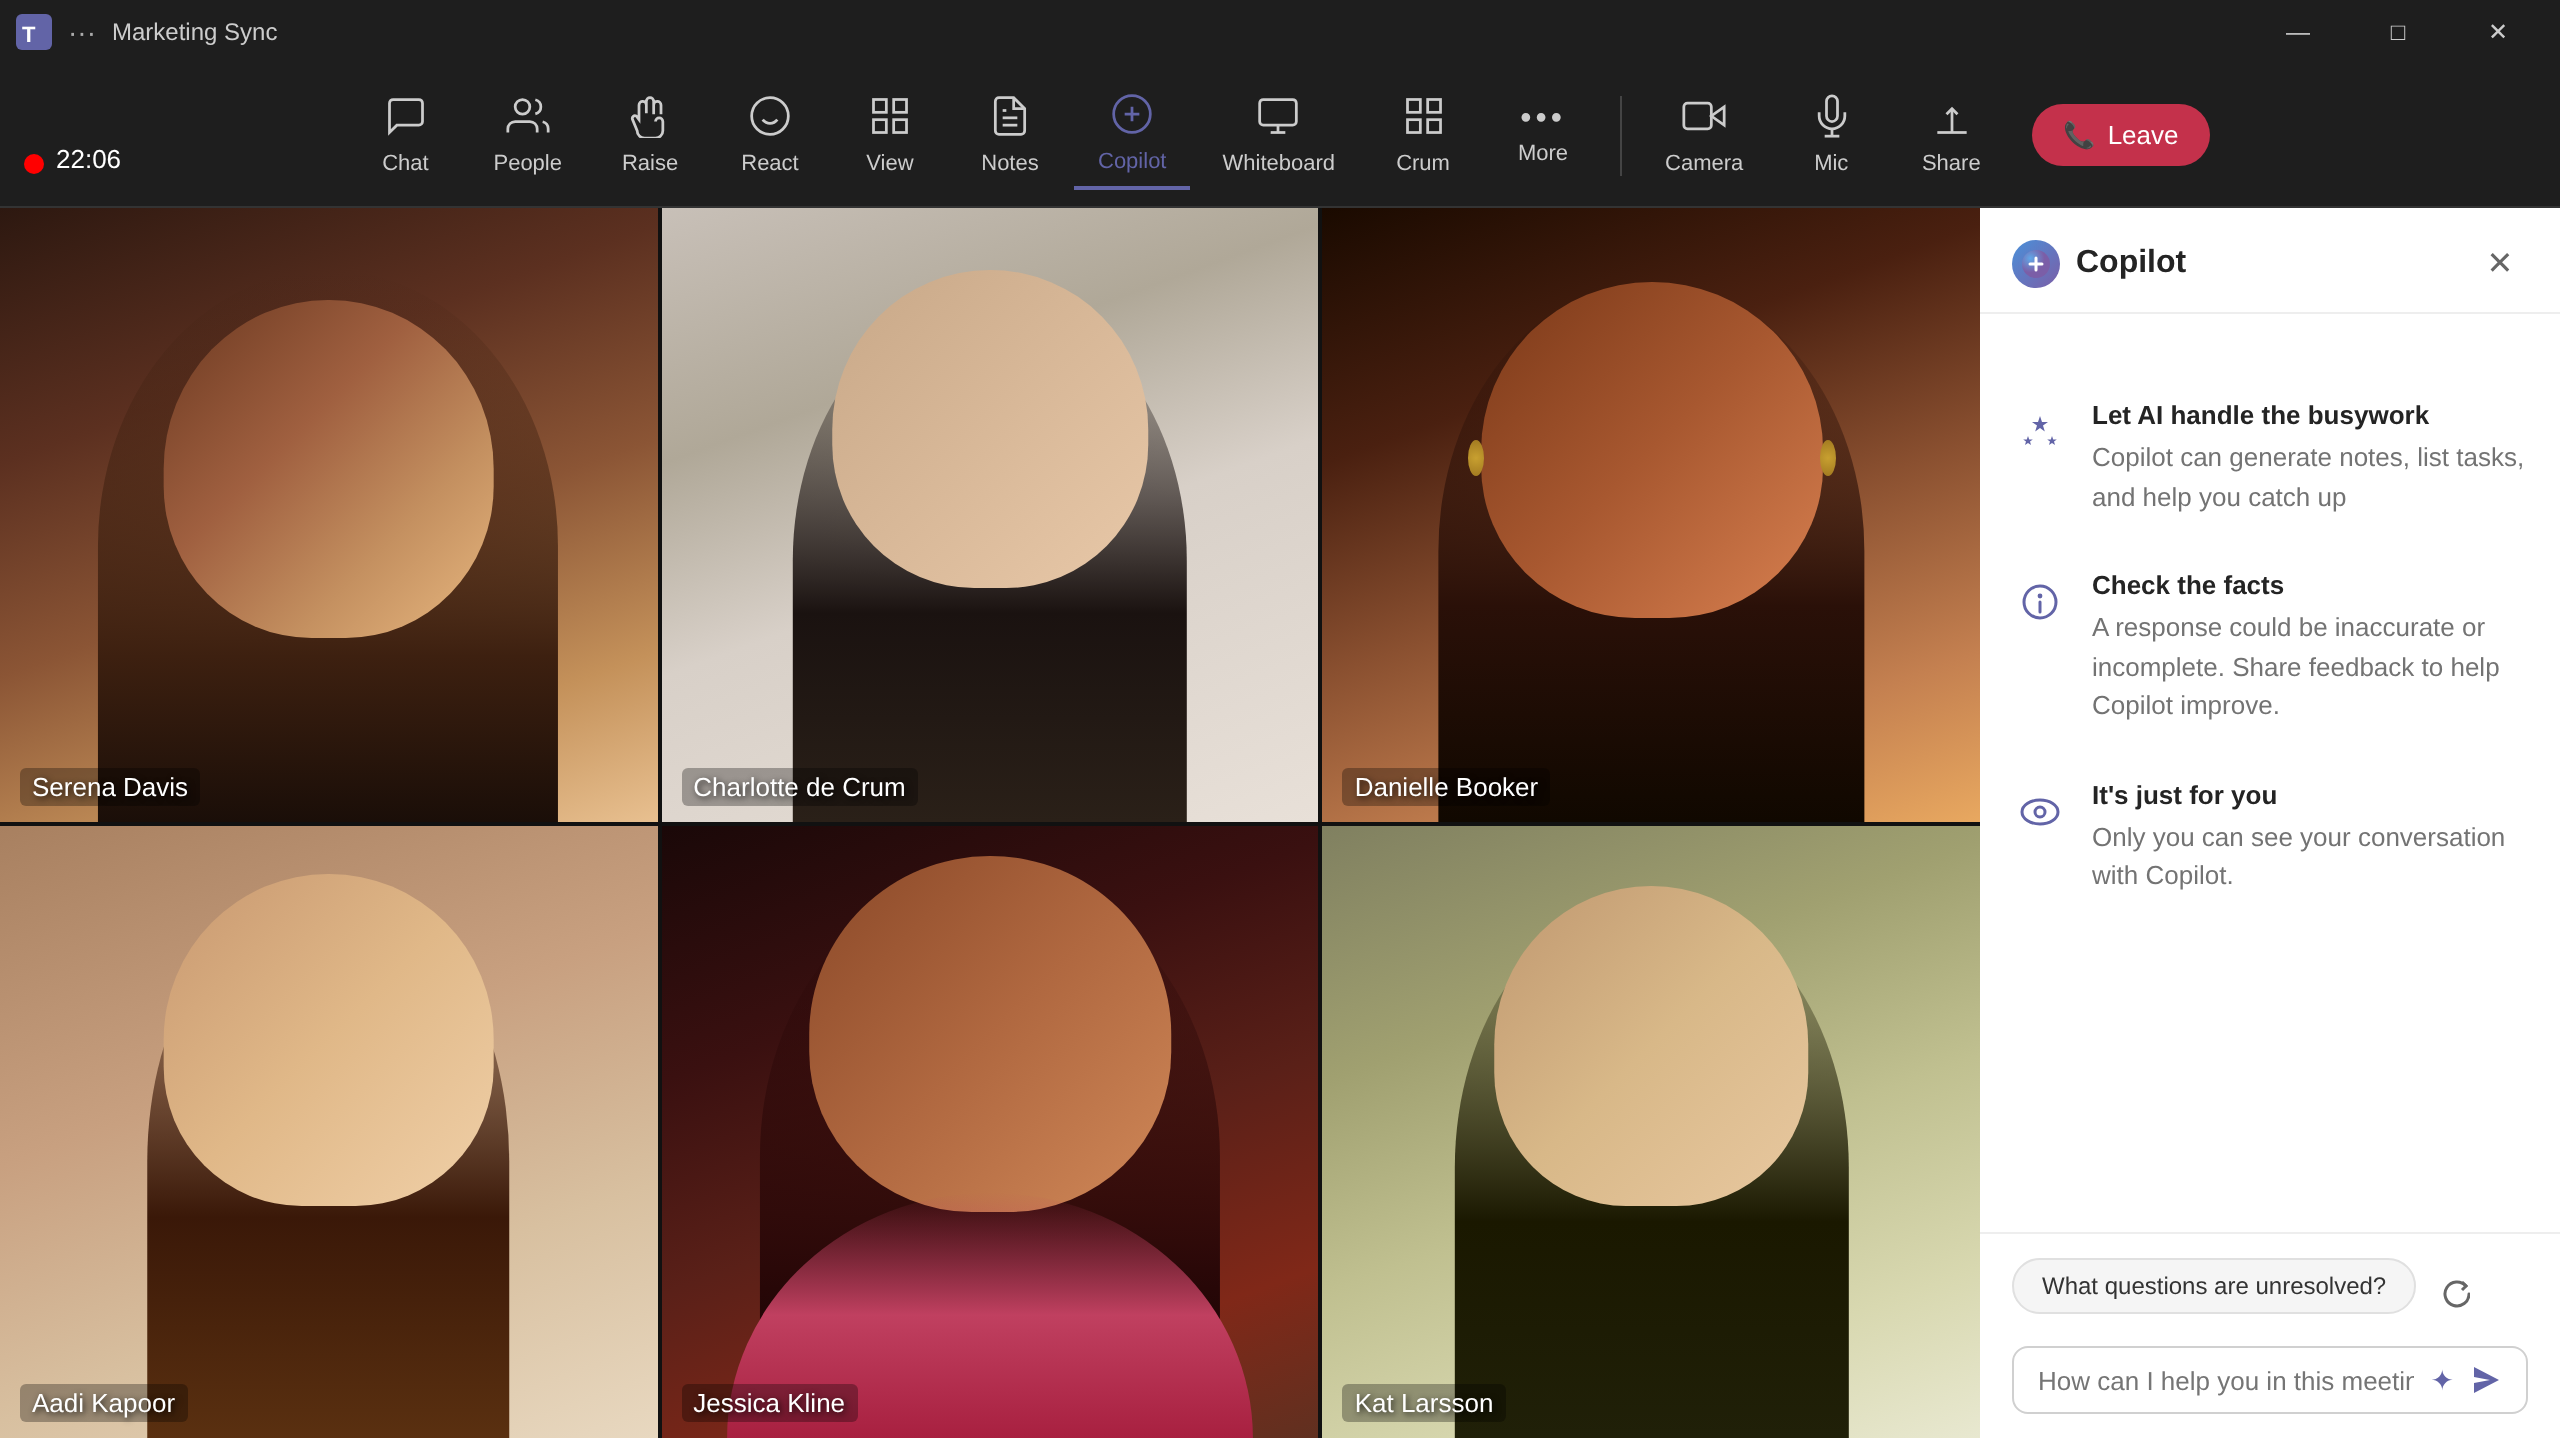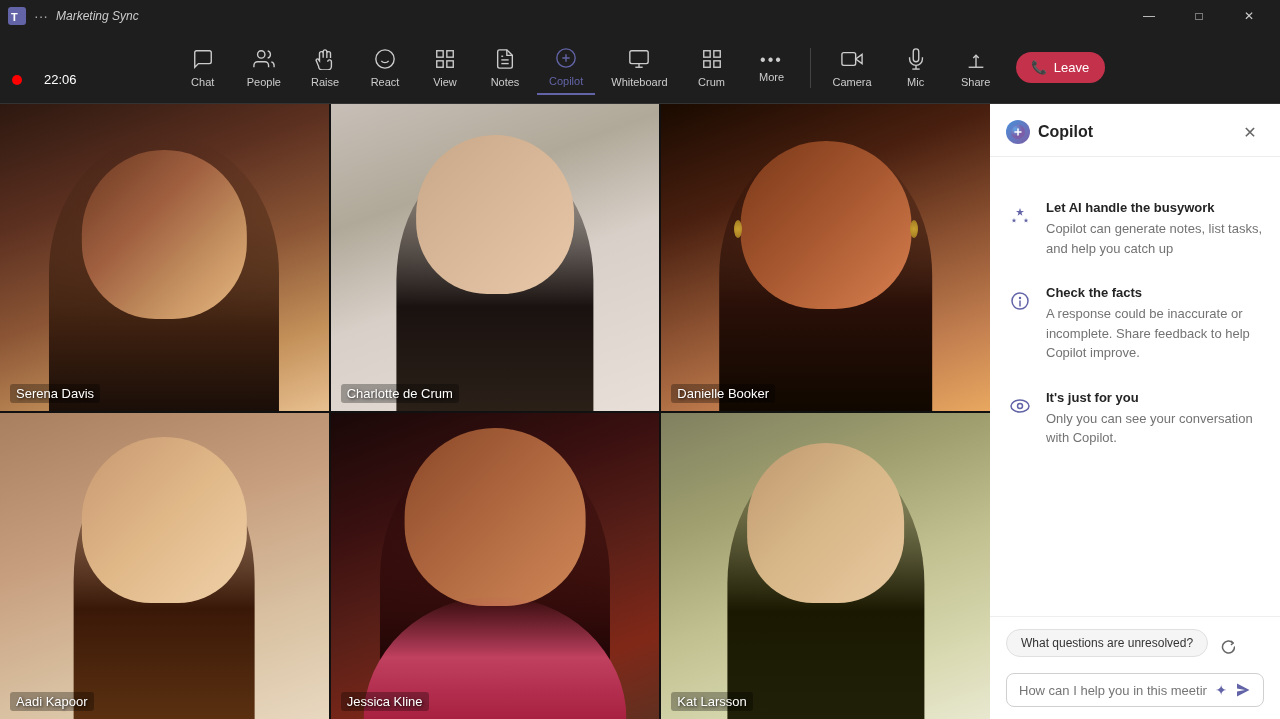--- a/index.html
+++ b/index.html
@@ -24,21 +24,20 @@
       flex-shrink: 0;
     }
     .title-bar-left {
       display: flex;
       align-items: center;
       gap: 8px;
     }
     .title-bar-title {
       font-size: 12px;
       color: #ccc;
-      font-style: italic;
     }
     .title-bar-controls {
       display: flex;
       gap: 4px;
     }
     .title-bar-btn {
       width: 46px;
       height: 32px;
       display: flex;
       align-items: center;
@@ -90,22 +89,22 @@
       gap: 6px;
       margin-left: 8px;
     }
 
     
     .rec-indicator {
       position: absolute;
       top: 40px;
       left: 12px;
       display: flex;
-      align-items: center;
-      gap: 22px;
+      align-items: flex-end;
+      gap: 6px;
       font-size: 13px;
       color: #fff;
     }
     .rec-dot {
       width: 10px;
       height: 10px;
       background: red;
       border-radius: 50%;
     }
 

